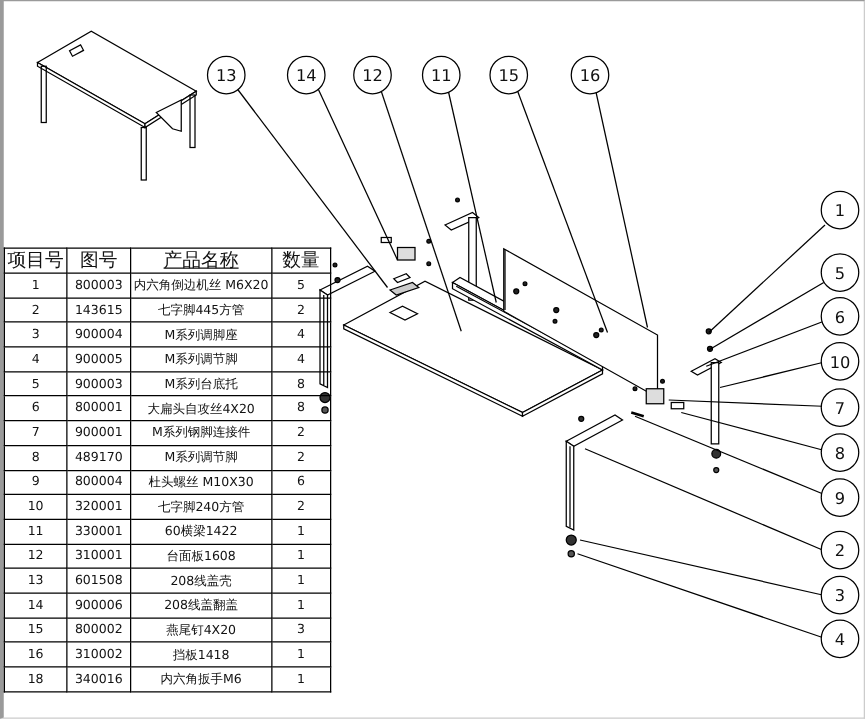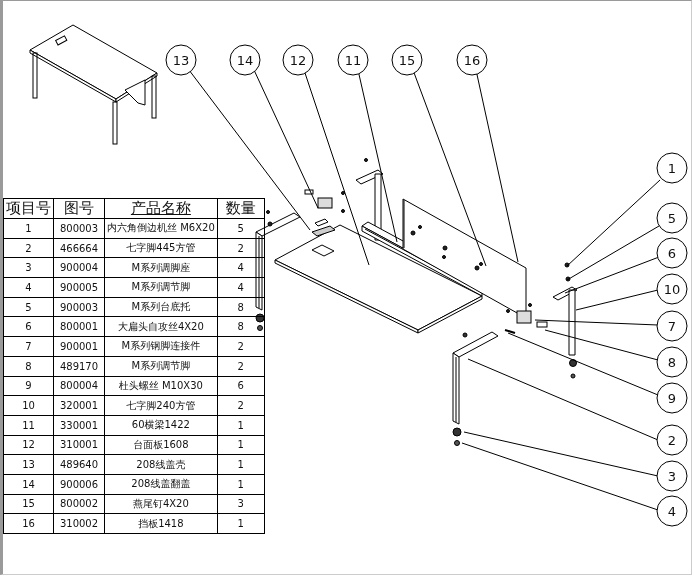--- a/index.html
+++ b/index.html
@@ -208,21 +208,21 @@
   </thead>
   <tbody id="bom-body">
       <tr>
         <td>1</td>
         <td>800003</td>
         <td>内六角倒边机丝 M6X20</td>
         <td>5</td>
       </tr>
       <tr>
         <td>2</td>
-        <td>466664</td>
+        <td>143615</td>
         <td>七字脚445方管</td>
         <td>2</td>
       </tr>
       <tr>
         <td>3</td>
         <td>900004</td>
         <td>M系列调脚座</td>
         <td>4</td>
       </tr>
       <tr>
@@ -274,21 +274,21 @@
         <td>1</td>
       </tr>
       <tr>
         <td>12</td>
         <td>310001</td>
         <td>台面板1608</td>
         <td>1</td>
       </tr>
       <tr>
         <td>13</td>
-        <td>489640</td>
+        <td>601508</td>
         <td>208线盖壳</td>
         <td>1</td>
       </tr>
       <tr>
         <td>14</td>
         <td>900006</td>
         <td>208线盖翻盖</td>
         <td>1</td>
       </tr>
       <tr>
@@ -296,14 +296,20 @@
         <td>800002</td>
         <td>燕尾钉4X20</td>
         <td>3</td>
       </tr>
       <tr>
         <td>16</td>
         <td>310002</td>
         <td>挡板1418</td>
         <td>1</td>
       </tr>
+      <tr>
+        <td>18</td>
+        <td>340016</td>
+        <td>内六角扳手M6</td>
+        <td>1</td>
+      </tr>
     </tbody>
 </table>
 
 </body></html>

